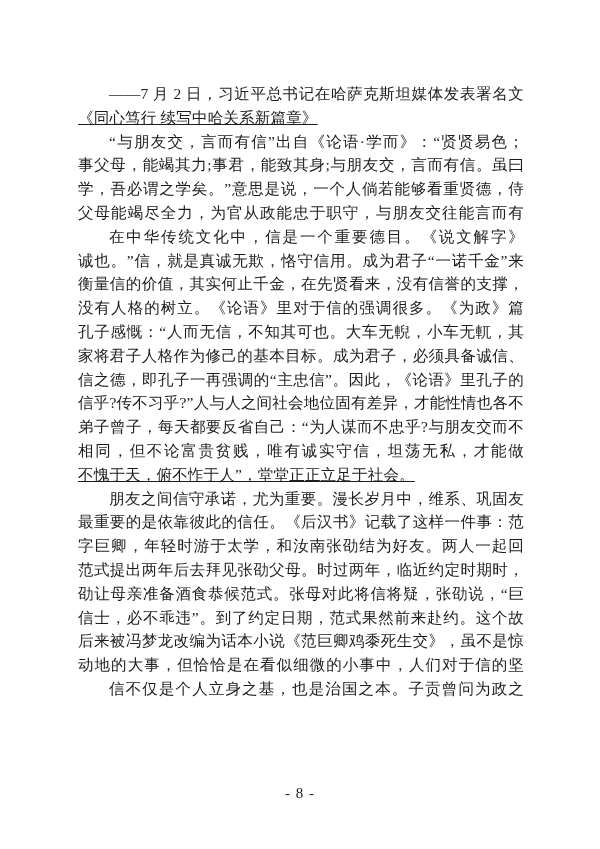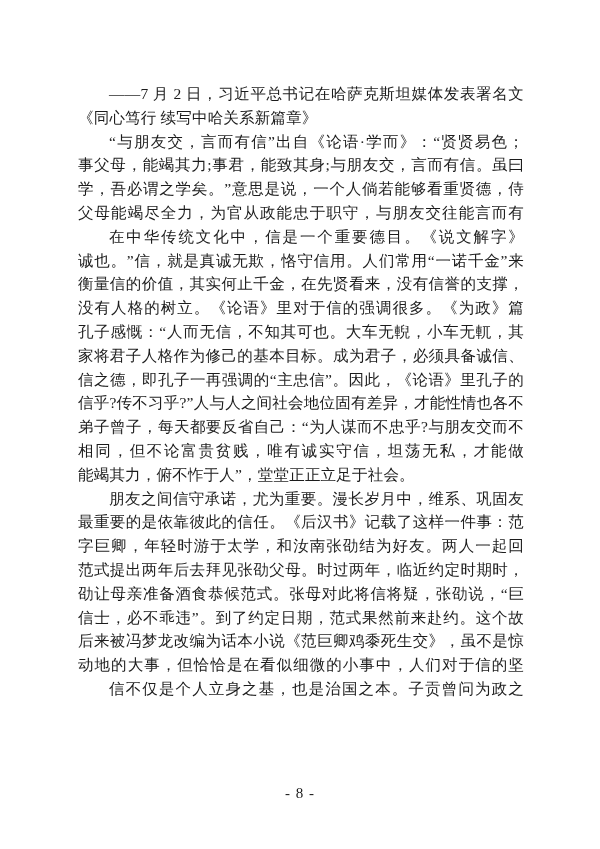--- a/index.html
+++ b/index.html
@@ -33,20 +33,21 @@
   }
   
   .line.j {
     text-align: justify;
     text-align-last: justify;
   }
   
   .line.last {
     text-align: left;
     text-align-last: left;
+    text-decoration: underline;
   }
   
   .line.indent {
     text-indent: 31px;
   }
   .footer {
     position: absolute;
     left: 0;
     top: 785px;
     width: 100%;
@@ -61,30 +62,30 @@
 
 <div class="page">
   <div class="text-block">
     <div class="line j indent">——7 月 2 日，习近平总书记在哈萨克斯坦媒体发表署名文章</div>
     <div class="line last">《同心笃行 续写中哈关系新篇章》</div>
     <div class="line j indent">“与朋友交，言而有信”出自《论语·学而》：“贤贤易色；</div>
     <div class="line j">事父母，能竭其力;事君，能致其身;与朋友交，言而有信。虽曰未</div>
     <div class="line j">学，吾必谓之学矣。”意思是说，一个人倘若能够看重贤德，侍奉</div>
     <div class="line j">父母能竭尽全力，为官从政能忠于职守，与朋友交往能言而有信。</div>
     <div class="line j indent">在中华传统文化中，信是一个重要德目。《说文解字》言：“信，</div>
-    <div class="line j">诚也。”信，就是真诚无欺，恪守信用。人们常用“一诺千金”来</div>
+    <div class="line j">诚也。”信，就是真诚无欺，恪守信用。成为君子“一诺千金”来</div>
     <div class="line j">衡量信的价值，其实何止千金，在先贤看来，没有信誉的支撑，就</div>
     <div class="line j">没有人格的树立。《论语》里对于信的强调很多。《为政》篇中，</div>
     <div class="line j">孔子感慨：“人而无信，不知其可也。大车无輗，小车无軏，其何</div>
     <div class="line j">家将君子人格作为修己的基本目标。成为君子，必须具备诚信、忠</div>
     <div class="line j">信之德，即孔子一再强调的“主忠信”。因此，《论语》里孔子的</div>
     <div class="line j">信乎?传不习乎?”人与人之间社会地位固有差异，才能性情也各不</div>
     <div class="line j">弟子曾子，每天都要反省自己：“为人谋而不忠乎?与朋友交而不</div>
     <div class="line j">相同，但不论富贵贫贱，唯有诚实守信，坦荡无私，才能做到“仰</div>
-    <div class="line last">能竭其力，俯不怍于人”，堂堂正正立足于社会。</div>
+    <div class="line last">不愧于天，俯不怍于人”，堂堂正正立足于社会。</div>
     <div class="line j indent">朋友之间信守承诺，尤为重要。漫长岁月中，维系、巩固友情，</div>
     <div class="line j">最重要的是依靠彼此的信任。《后汉书》记载了这样一件事：范式</div>
     <div class="line j">字巨卿，年轻时游于太学，和汝南张劭结为好友。两人一起回乡，</div>
     <div class="line j">范式提出两年后去拜见张劭父母。时过两年，临近约定时期时，张</div>
     <div class="line j">劭让母亲准备酒食恭候范式。张母对此将信将疑，张劭说，“巨卿</div>
     <div class="line j">信士，必不乖违”。到了约定日期，范式果然前来赴约。这个故事</div>
     <div class="line j">后来被冯梦龙改编为话本小说《范巨卿鸡黍死生交》，虽不是惊天</div>
     <div class="line j">动地的大事，但恰恰是在看似细微的小事中，人们对于信的坚守，</div>
     <div class="line j indent">信不仅是个人立身之基，也是治国之本。子贡曾问为政之道，</div>
   </div>

